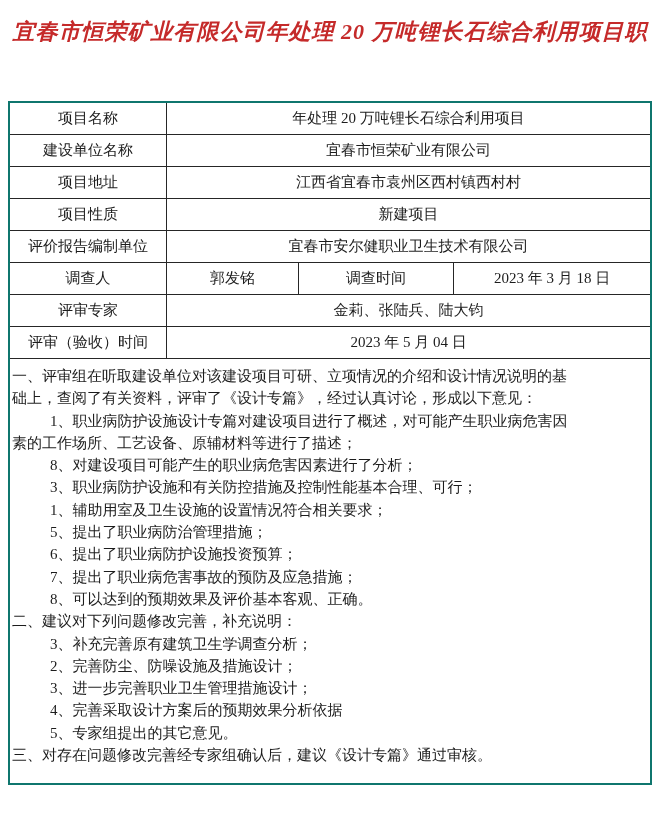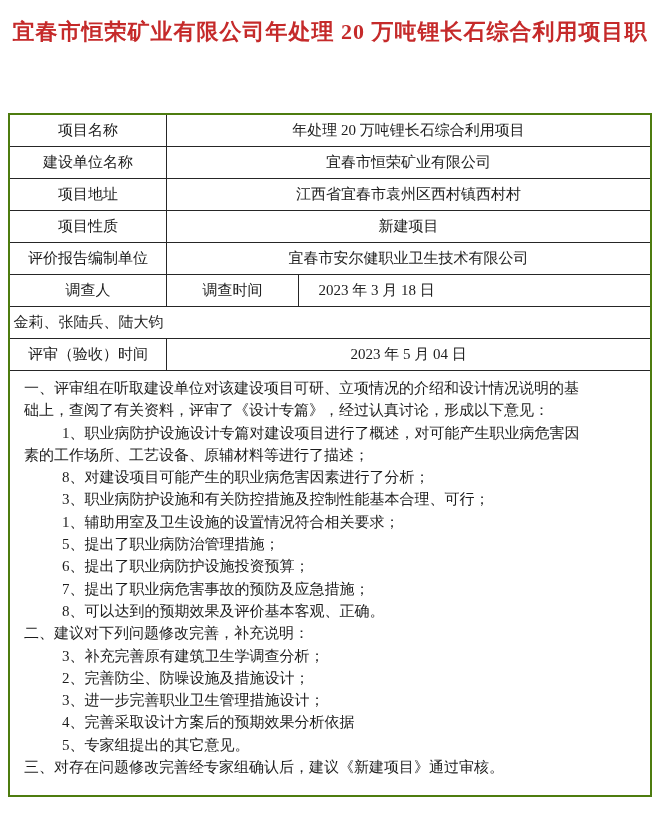--- a/index.html
+++ b/index.html
@@ -16,28 +16,29 @@
     font-family: "Liberation Serif", "DejaVu Serif", serif;
     color: #1c1c1c;
   }
   .title {
     margin: 14px 10px 0 10px;
     text-align: center;
     font-size: 22px;
     font-weight: bold;
     line-height: 36px;
     letter-spacing: 1px;
+    font-style: italic;
   }
   .title-line { display: block; }
   .doc-box {
     position: absolute;
     left: 8px;
-    top: 113px;
+    top: 101px;
     width: 644px;
-    border: 2px solid #4d7c0f;
+    border: 2px solid #0f766e;
     box-sizing: border-box;
   }
   .trow {
     display: grid;
     grid-template-columns: 157px 1fr;
     height: 31px;
     border-bottom: 1px solid #262626;
     align-items: center;
     text-align: center;
     font-size: 15px;
@@ -48,21 +49,21 @@
   .cell {
     height: 31px;
     line-height: 31px;
     overflow: hidden;
     white-space: nowrap;
   }
   .cell.bordered { border-right: 1px solid #262626; }
   .opinion {
     height: 424px;
     box-sizing: border-box;
-    padding: 6px 12px 0 14px;
+    padding: 6px 12px 0 2px;
     font-size: 15px;
     line-height: 22.3px;
     text-align: left;
   }
   .oline { white-space: nowrap; overflow: hidden; }
   .oline.indent { padding-left: 38px; }
 </style>
 </head>
 <body>
 
@@ -95,25 +96,27 @@
     </div>
 
     <div class="trow">
       <div class="cell bordered">评价报告编制单位</div>
       <div class="cell">宜春市安尔健职业卫生技术有限公司</div>
     </div>
 
 
     <div class="trow quad">
       <div class="cell bordered">调查人</div>
+      <div class="cell bordered">郭发铭</div>
       <div class="cell bordered">调查时间</div>
       <div class="cell">2023 年 3 月 18 日</div>
     </div>
 
     <div class="trow">
+      <div class="cell bordered">评审专家</div>
       <div class="cell">金莉、张陆兵、陆大钧</div>
     </div>
 
     <div class="trow">
       <div class="cell bordered">评审（验收）时间</div>
       <div class="cell">2023 年 5 月 04 日</div>
     </div>
 
     <div class="opinion">
       <div class="oline">一、评审组在听取建设单位对该建设项目可研、立项情况的介绍和设计情况说明的基</div>
@@ -126,17 +129,17 @@
       <div class="oline indent">5、提出了职业病防治管理措施；</div>
       <div class="oline indent">6、提出了职业病防护设施投资预算；</div>
       <div class="oline indent">7、提出了职业病危害事故的预防及应急措施；</div>
       <div class="oline indent">8、可以达到的预期效果及评价基本客观、正确。</div>
       <div class="oline">二、建议对下列问题修改完善，补充说明：</div>
       <div class="oline indent">3、补充完善原有建筑卫生学调查分析；</div>
       <div class="oline indent">2、完善防尘、防噪设施及措施设计；</div>
       <div class="oline indent">3、进一步完善职业卫生管理措施设计；</div>
       <div class="oline indent">4、完善采取设计方案后的预期效果分析依据</div>
       <div class="oline indent">5、专家组提出的其它意见。</div>
-      <div class="oline">三、对存在问题修改完善经专家组确认后，建议《新建项目》通过审核。</div>
+      <div class="oline">三、对存在问题修改完善经专家组确认后，建议《设计专篇》通过审核。</div>
     </div>
 
   </div>
 </div>
 
 </body></html>

